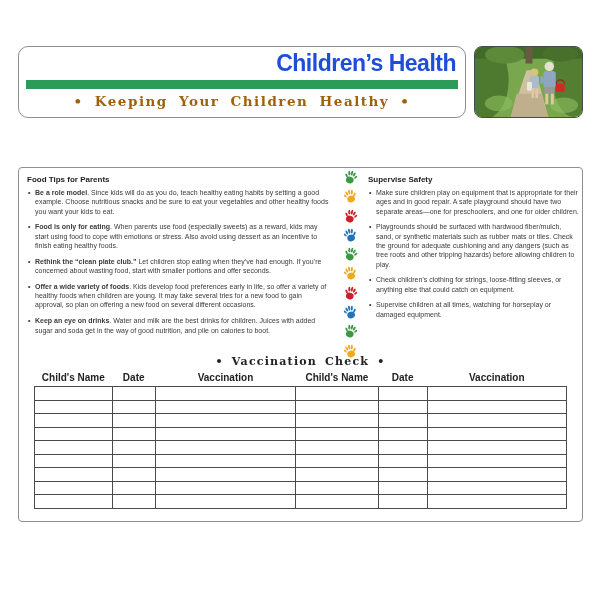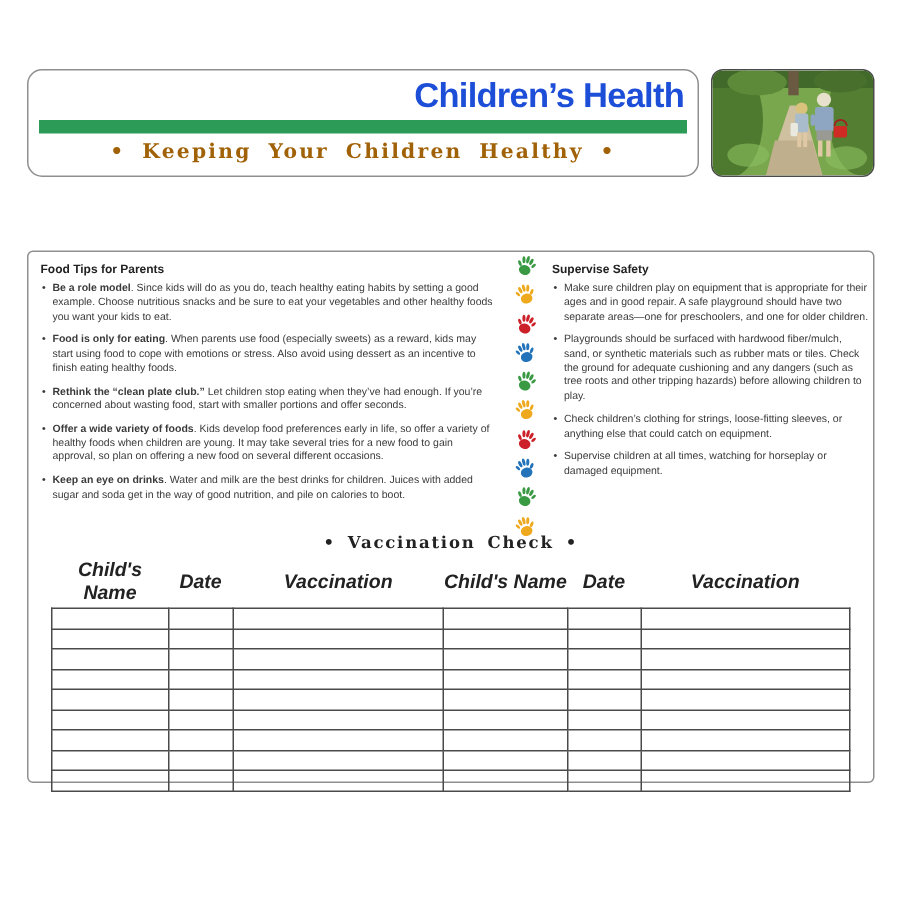--- a/index.html
+++ b/index.html
@@ -57,21 +57,21 @@
   .hand.tilt-l svg{transform:scaleX(-1) rotate(14deg);}
   
   .chart-title{
     position:absolute;top:187px;left:0;right:0;text-align:center;
     font-family:"DejaVu Serif", serif;font-weight:bold;font-size:11px;color:#222;
     letter-spacing:1.2px;word-spacing:3px;
   }
   .chart-wrap{position:absolute;left:15px;top:204px;width:533px;}
   table.vax{border-collapse:collapse;width:100%;table-layout:fixed;}
   table.vax thead th{
-    font-size:13px;font-weight:bold;color:#222;border:none;padding:0 0 3px 0;text-align:center;font-style:italic;
+    font-size:10px;font-weight:bold;color:#222;border:none;padding:0 0 3px 0;text-align:center;
   }
   table.vax tbody{border:1.5px solid #4a4a4a;}
   table.vax tbody td{border:1px solid #4a4a4a;height:12.5px;padding:0;}
 </style>
 </head>
 <body>
 
 <div class="header-box">
   <div class="main-title">Children’s Health</div>
   <div class="green-bar"></div>

